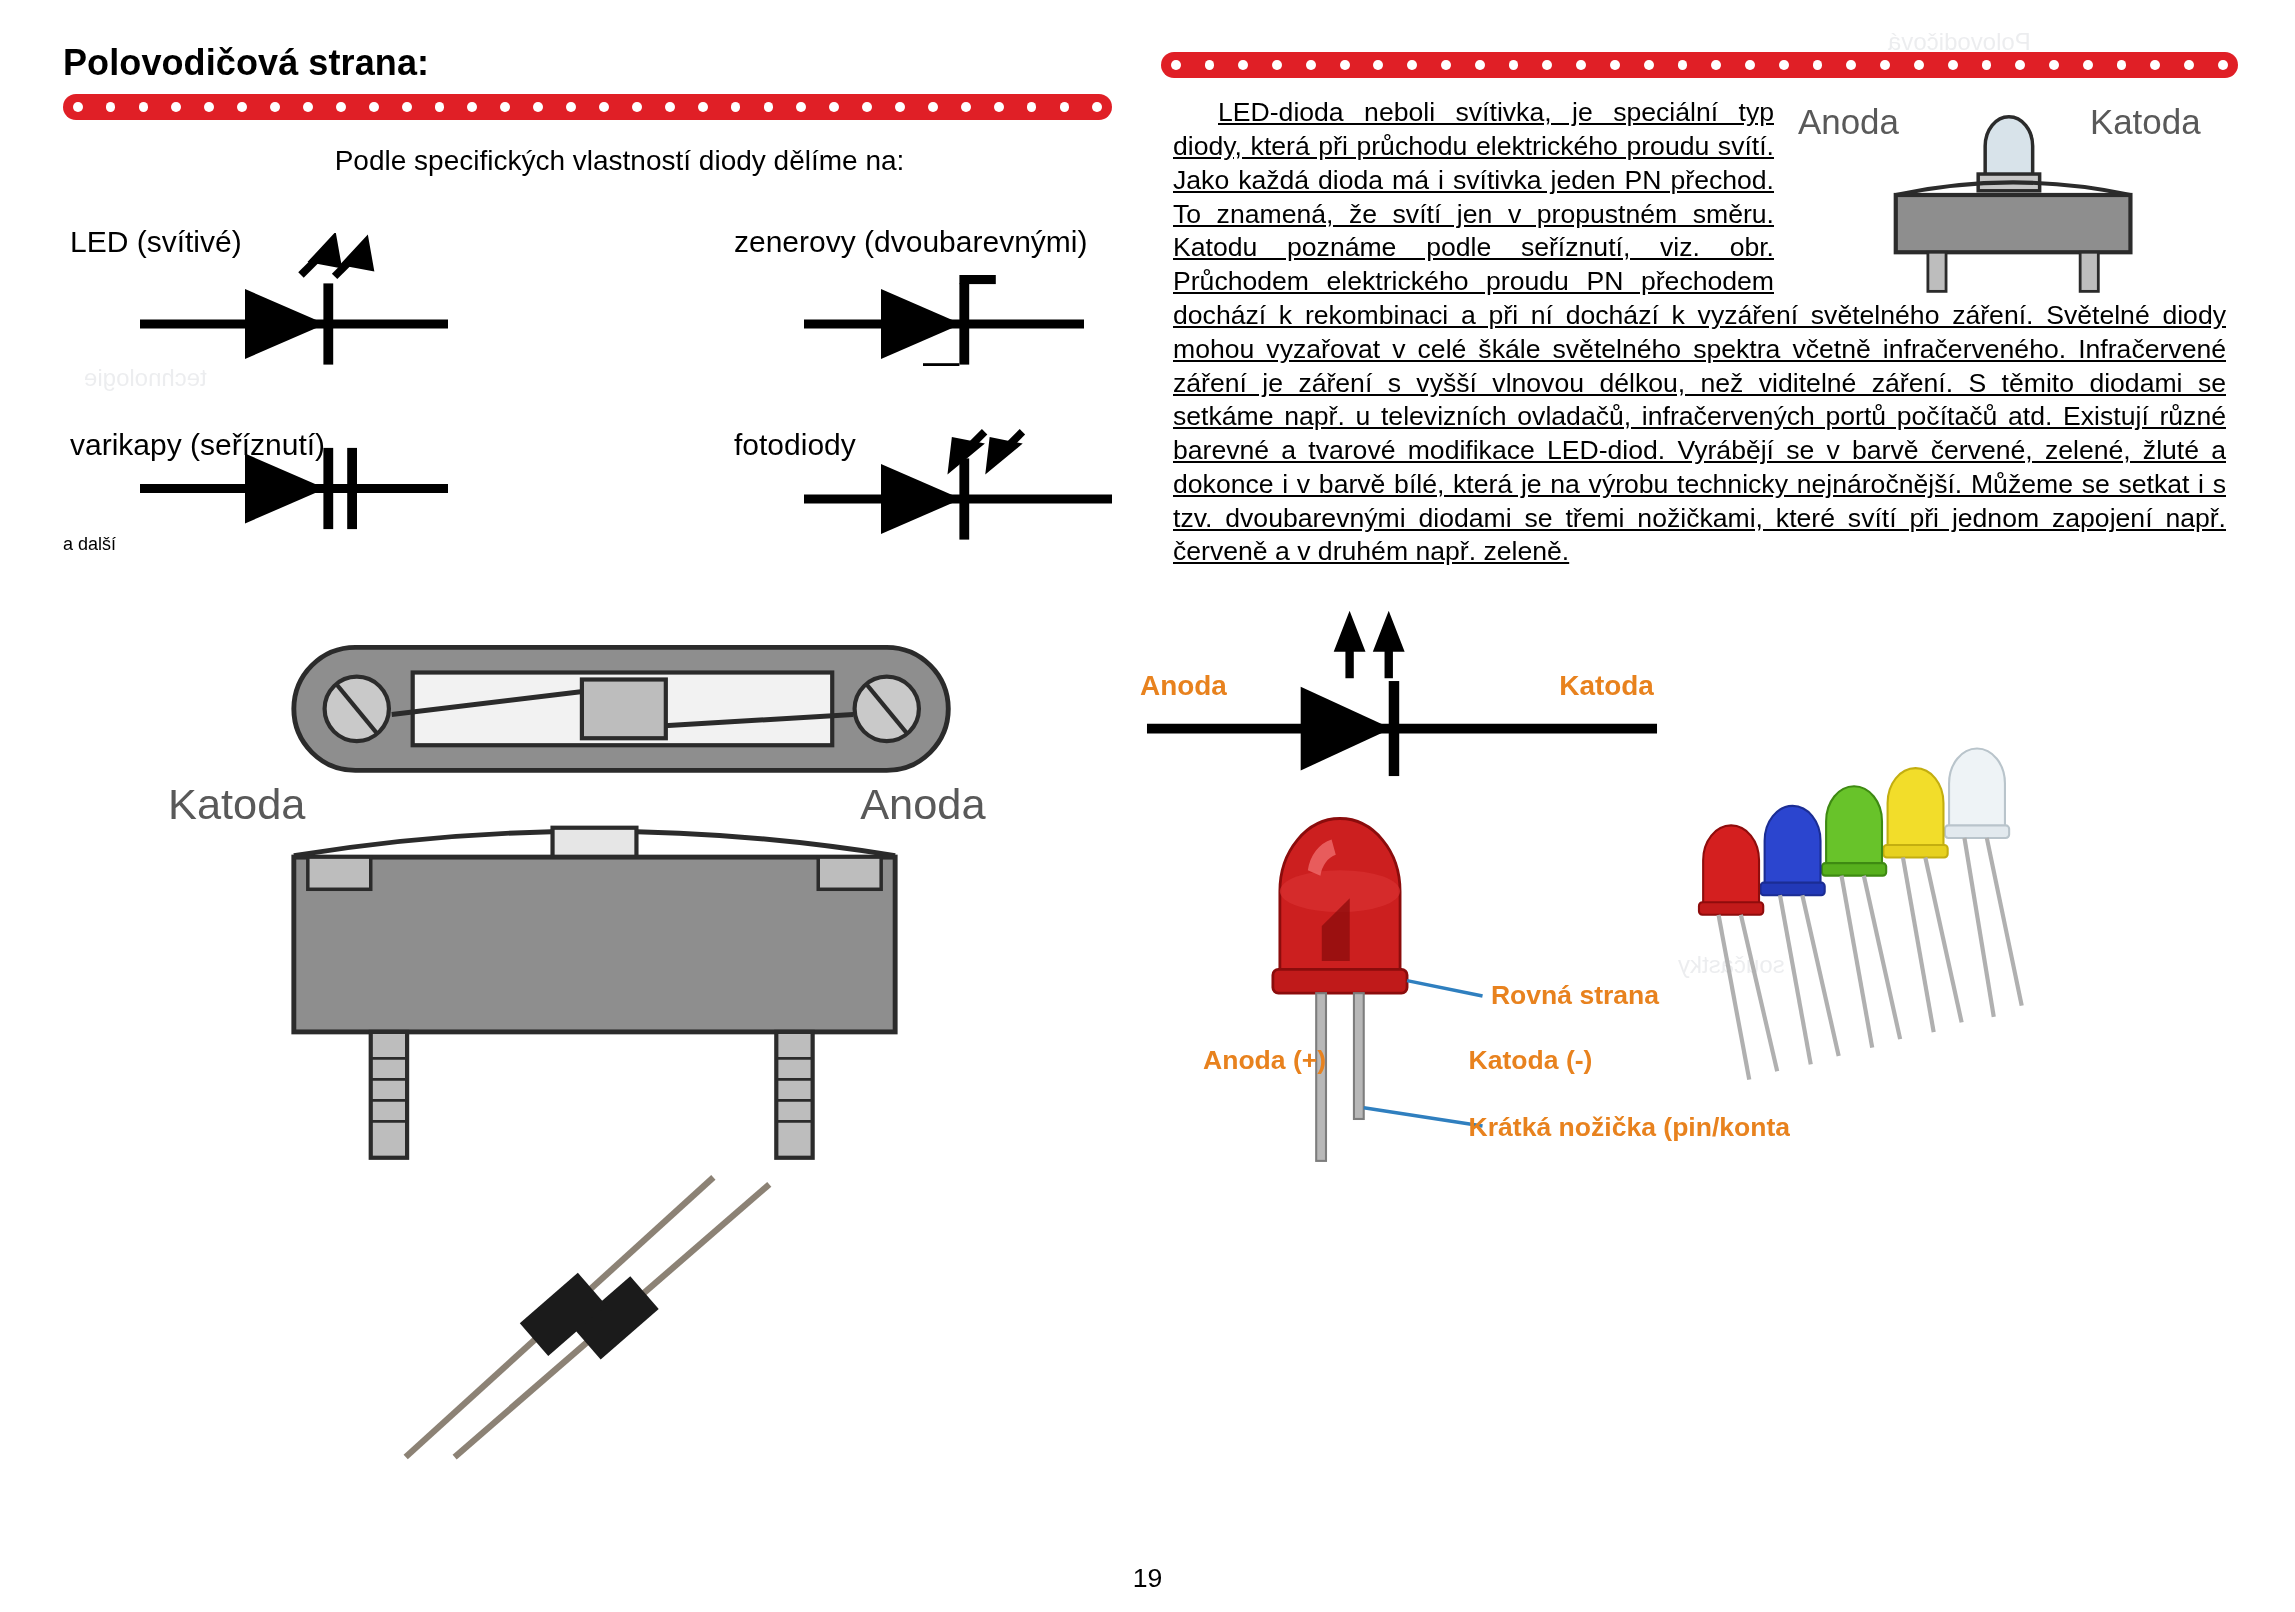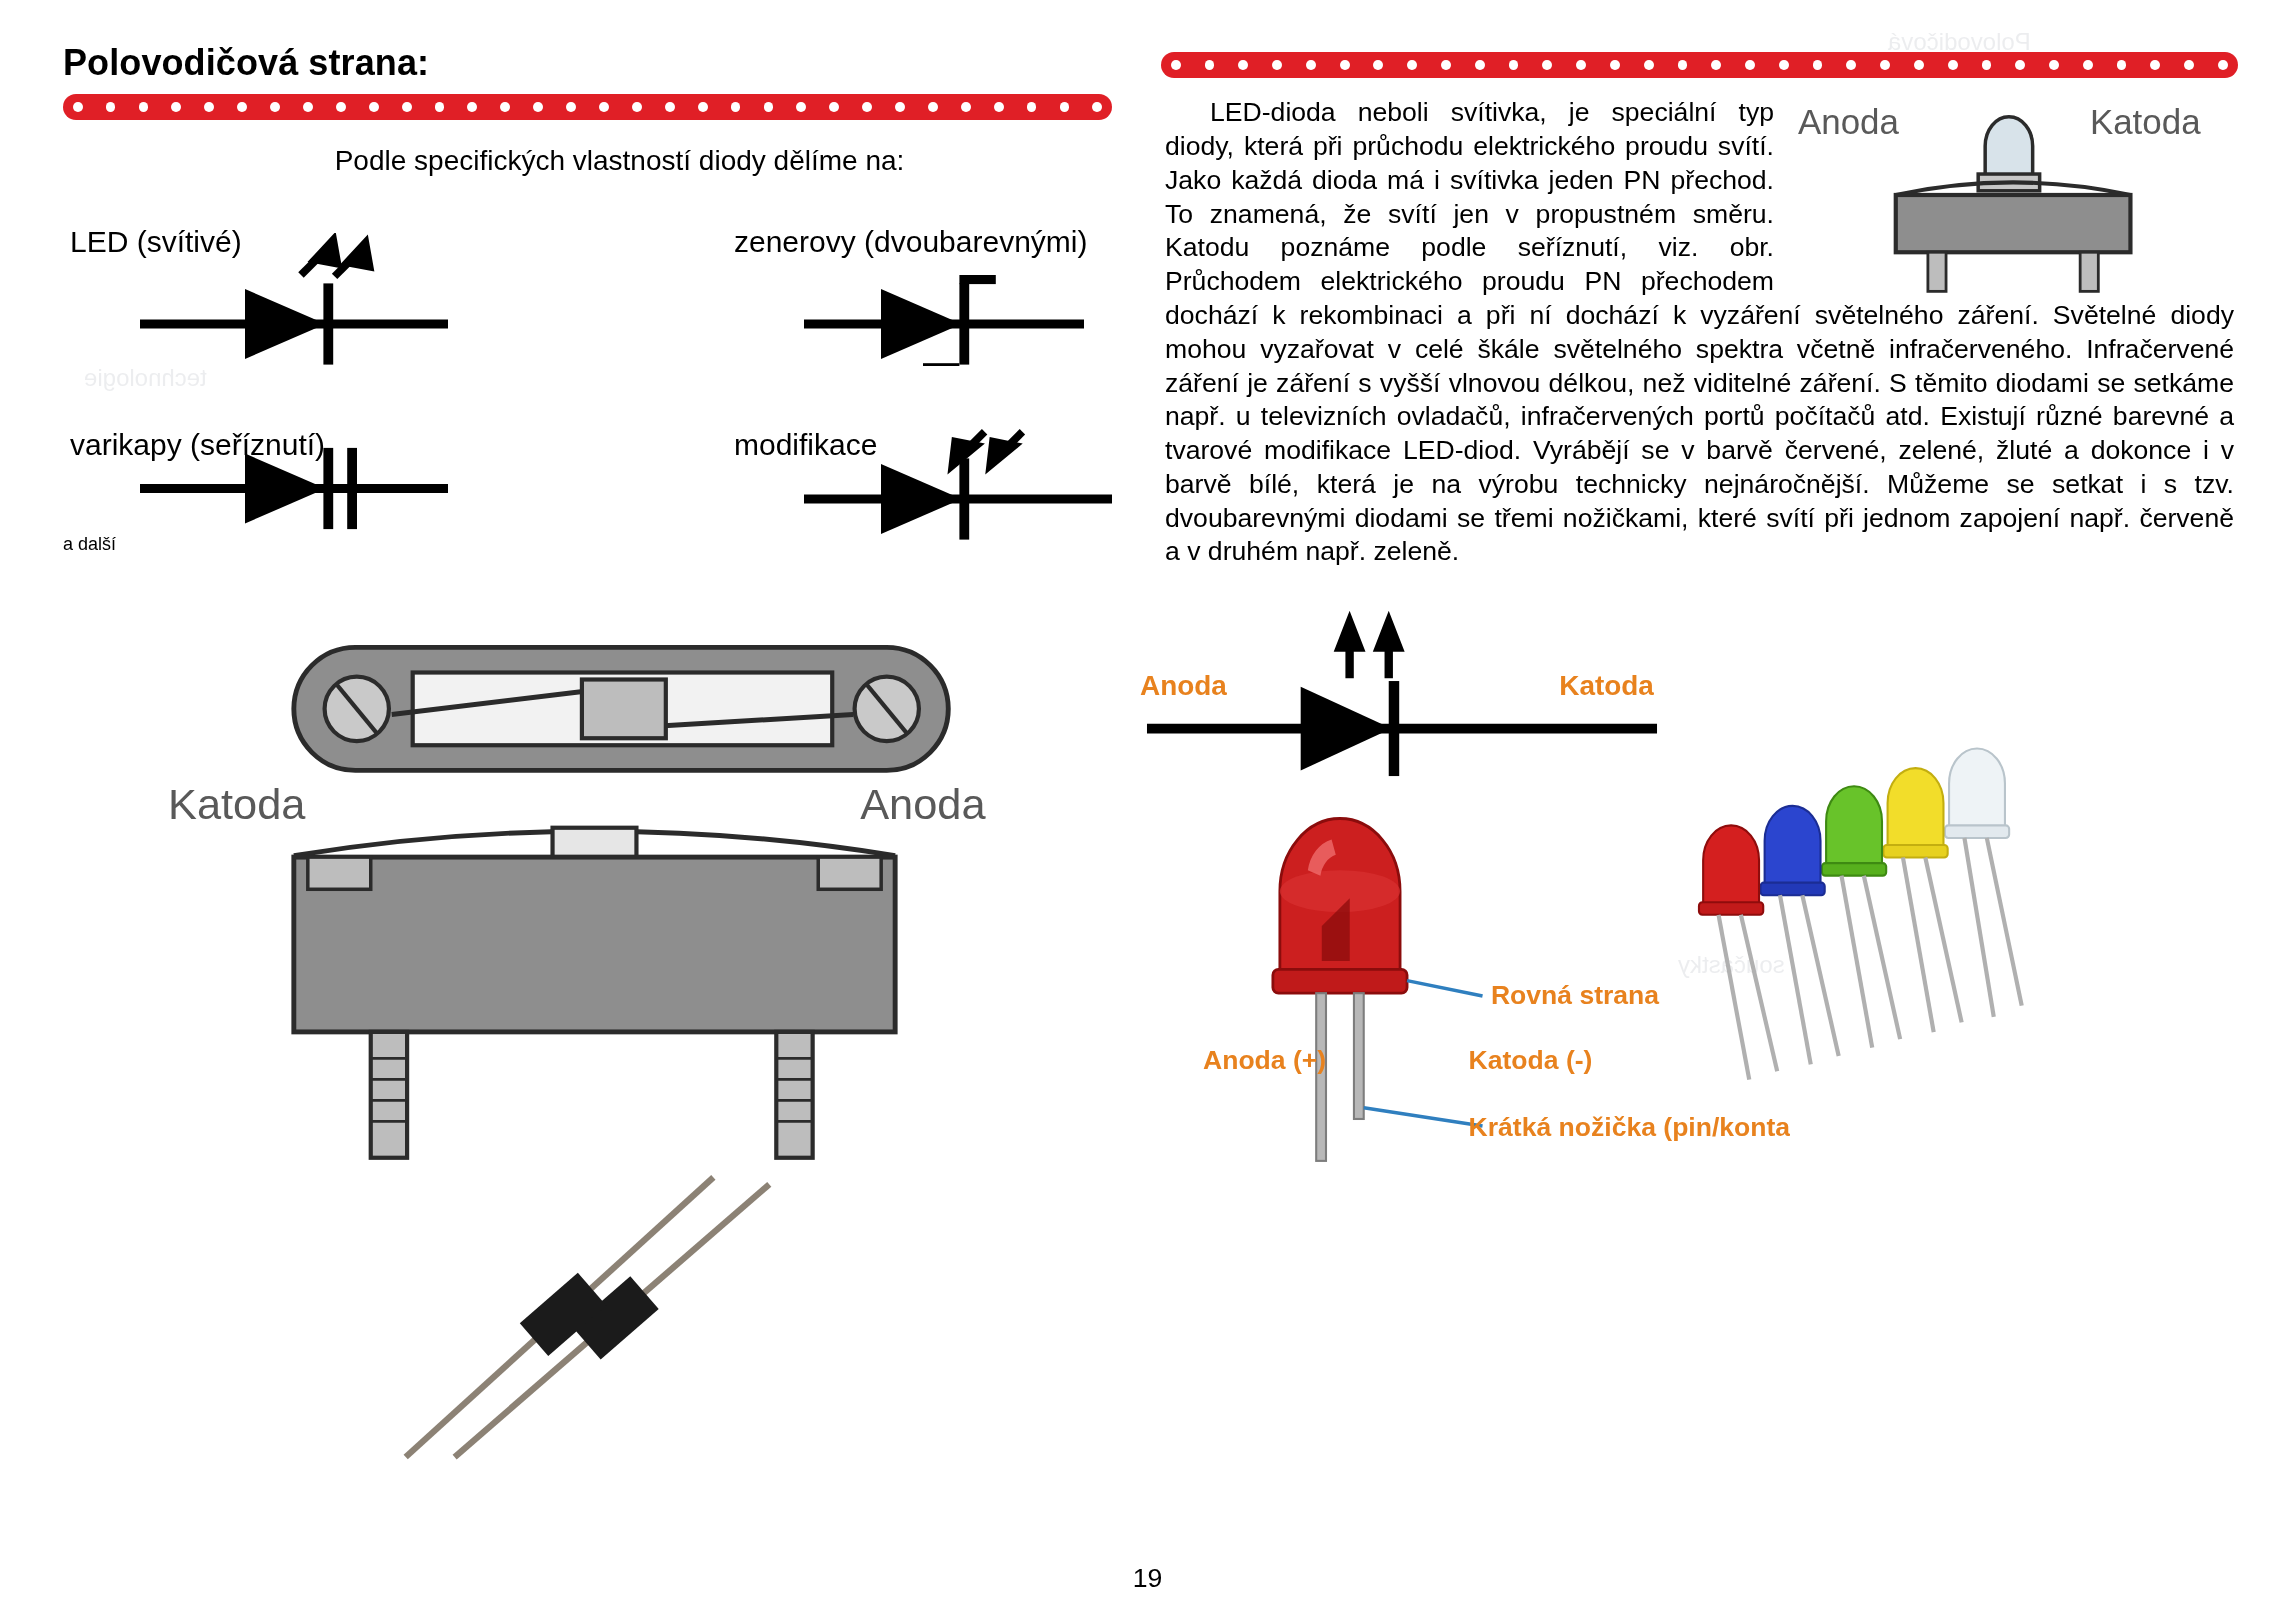--- a/index.html
+++ b/index.html
@@ -91,21 +91,21 @@
     top: 329px;
   }
 
   
   .body-text {
     font-size: 26.6px;
     line-height: 1.27;
     text-align: justify;
     margin: 18px 0 0 0;
   }
-  .body-text p { margin: 4px; }
+  .body-text p { margin: 12px; text-decoration: underline; }
   .indent { text-indent: 45px; }
 
   .float-img {
     float: right;
     width: 447px;
     height: 210px;
     margin: 4.2px 0 4.2px 17px;
     position: relative;
   }
 
@@ -203,21 +203,21 @@
         <svg width="280" height="133" viewBox="0 0 400 190">
           <line x1="0" y1="130" x2="400" y2="130" stroke="#000" stroke-width="13"></line>
           <polygon points="110,80 110,180 225,130" fill="#000"></polygon>
           <rect x="222" y="72" width="14" height="116" fill="#000"></rect>
           <rect x="222" y="60" width="52" height="13" fill="#000"></rect>
           <rect x="170" y="186" width="52" height="13" fill="#000"></rect>
         </svg>
       </div>
 
       <div class="sym-label" style="left:7px; top:203px;">varikapy (seříznutí)</div>
-      <div class="sym-label" style="left:671px; top:203px;">modifikace</div>
+      <div class="sym-label" style="left:671px; top:203px;">fotodiody</div>
 
       <div class="sym-box" style="left:77px; top:231px;">
         <svg width="308" height="105" viewBox="0 0 440 150">
           <line x1="0" y1="75" x2="440" y2="75" stroke="#000" stroke-width="13"></line>
           <polygon points="150,25 150,125 265,75" fill="#000"></polygon>
           <rect x="262" y="17" width="14" height="116" fill="#000"></rect>
           <rect x="296" y="17" width="14" height="116" fill="#000"></rect>
         </svg>
       </div>
 

